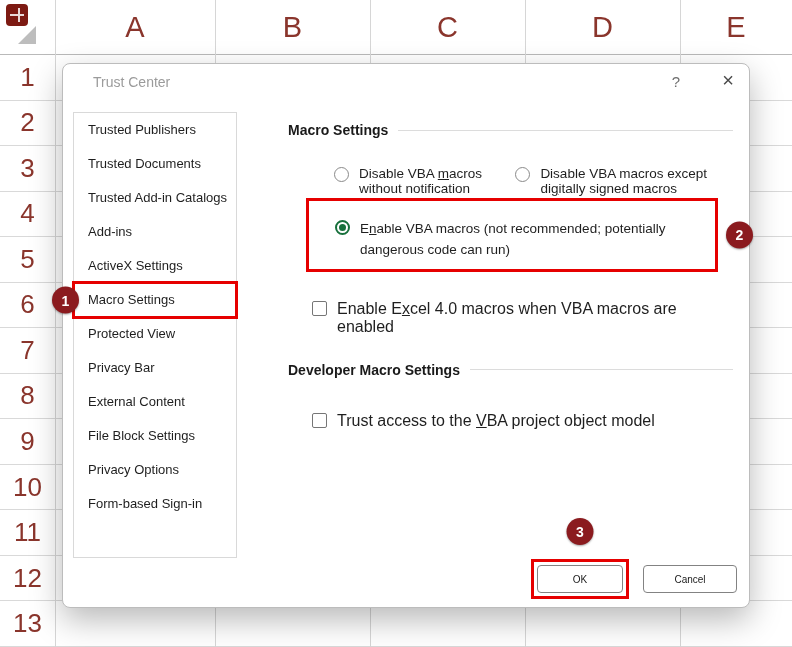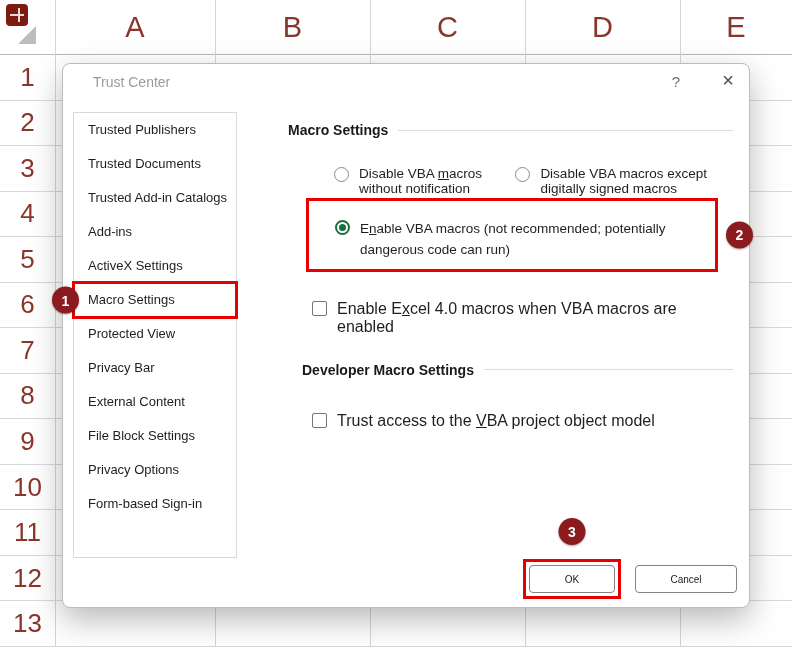--- a/index.html
+++ b/index.html
@@ -45,31 +45,31 @@
   .radio { width:15px; height:15px; min-width:15px; border-radius:50%; border:1px solid #8a8a8a; background:#fff; position:relative; margin-top:1px; }
   .radio.selected { border:2px solid #17703c; }
   .radio.selected:after { content:""; position:absolute; left:50%; top:50%; width:7px; height:7px; margin:-3.5px 0 0 -3.5px; border-radius:50%; background:#17703c; }
   .frame2 { margin-top:2px; margin-left:18px; width:412px; border:3px solid #e60000; padding:18px 10px 8px 26px; position:relative; }
   .frame2 .radio-row { gap:10px; }
   .frame2 .lbl { max-width:340px; line-height:1.55; }
   .c2 { position:absolute; right:-38px; top:50%; transform:translateY(-50%); }
   .chk-row { display:flex; align-items:flex-start; gap:10px; font-size:16px; color:#1f1f1f; padding-left:24px; cursor:pointer; }
   .chk-row.first { margin-top:28px; }
   .checkbox { width:15px; height:15px; min-width:15px; border:1px solid #767676; background:#fff; border-radius:2px; margin-top:1px; }
-  .dev-head { margin-top:26px;margin-left:14px; }
+  .dev-head { margin-top:26px; }
   .chk-row.second { margin-top:34px; }
   .u { text-decoration:underline; }
 
   
   .btn-bar { position:absolute; right:12px; bottom:8px; display:flex; align-items:center; gap:14px; }
   .frame3 { border:3px solid #e60000; padding:3px; position:relative; }
   .btn { background:#fff; border:1px solid #838383; border-radius:4px; font-size:10px; color:#1a1a1a;
          height:28px; display:flex; align-items:center; justify-content:center; cursor:pointer; font-family:"Liberation Sans", sans-serif; }
   .btn.ok { width:86px; }
-  .btn.cancel { width:102px; }
+  .btn.cancel { width:94px; }
   .c3 { position:absolute; top:-44px; left:50%; transform:translateX(-50%); }
 </style>
 </head>
 <body>
 
 <div class="stage">
   <div class="corner">
     <div class="app-sq"></div>
     <div class="sel-tri"></div>
   </div>

